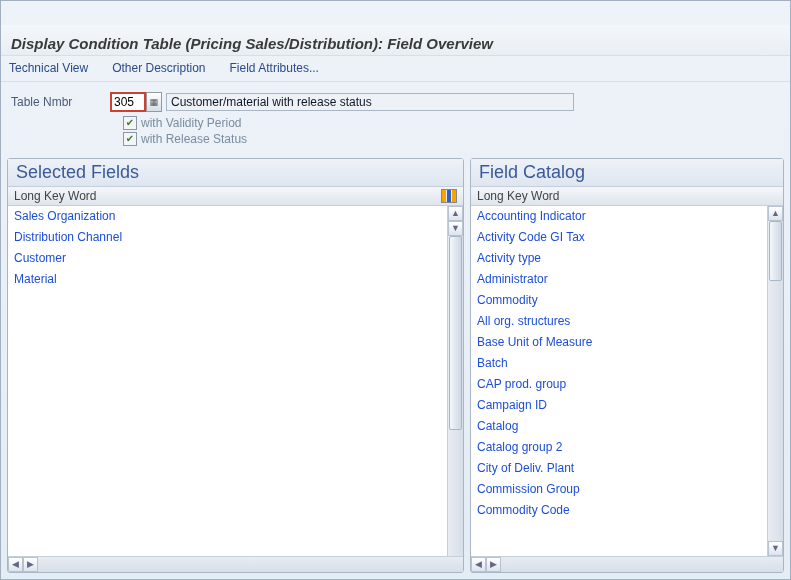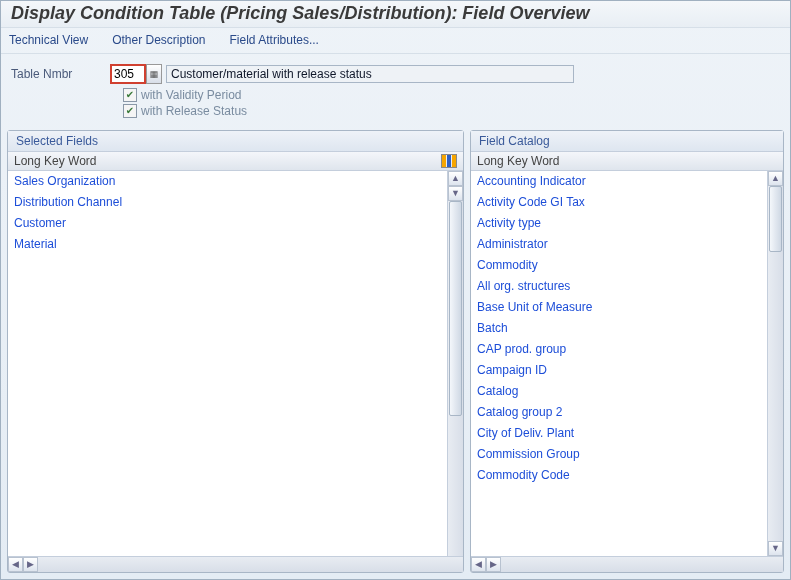--- a/index.html
+++ b/index.html
@@ -15,27 +15,28 @@
   }
   .window {
     width: 789px;
     height: 578px;
     border: 1px solid #a0b0c0;
     background: linear-gradient(to bottom, #eef3f8 0%, #e4ecf4 100%);
     display: flex;
     flex-direction: column;
   }
   .title-bar {
-    padding: 2px 10px 3px 10px;
-    font-size: 18px;
+    padding: 10px 10px 3px 10px;
+    font-size: 15px;
     font-weight: bold;
     font-style: italic;
     color: #3a3a3a;
     border-bottom: 1px solid #d6dfe8;
     background: linear-gradient(to bottom, #f4f7fa, #e8eef4);
+    margin-top: 24px;
   }
   .menu-bar {
     padding: 5px 8px 6px 8px;
     display: flex;
     gap: 24px;
     color: #2a4a8a;
     font-size: 12px;
     border-bottom: 1px solid #d6dfe8;
   }
   .menu-item { cursor: pointer; }
@@ -123,21 +124,21 @@
     flex-direction: column;
     border: 1px solid #a8b6c6;
     background: #fdfdfd;
     border-radius: 3px;
     box-shadow: inset 0 0 0 1px #fff;
   }
   .panel-left { width: 455px; }
   .panel-right { flex: 1; }
   .panel-title {
     padding: 3px 8px;
-    font-size: 12px;
+    font-size: 18px;
     color: #3a5a9a;
     background: linear-gradient(to bottom, #eef2f8, #dee6f0);
     border-bottom: 1px solid #c4cedc;
   }
   .col-header {
     display:flex;
     align-items:center;
     justify-content: space-between;
     padding: 2px 6px;
     font-size: 12px;

